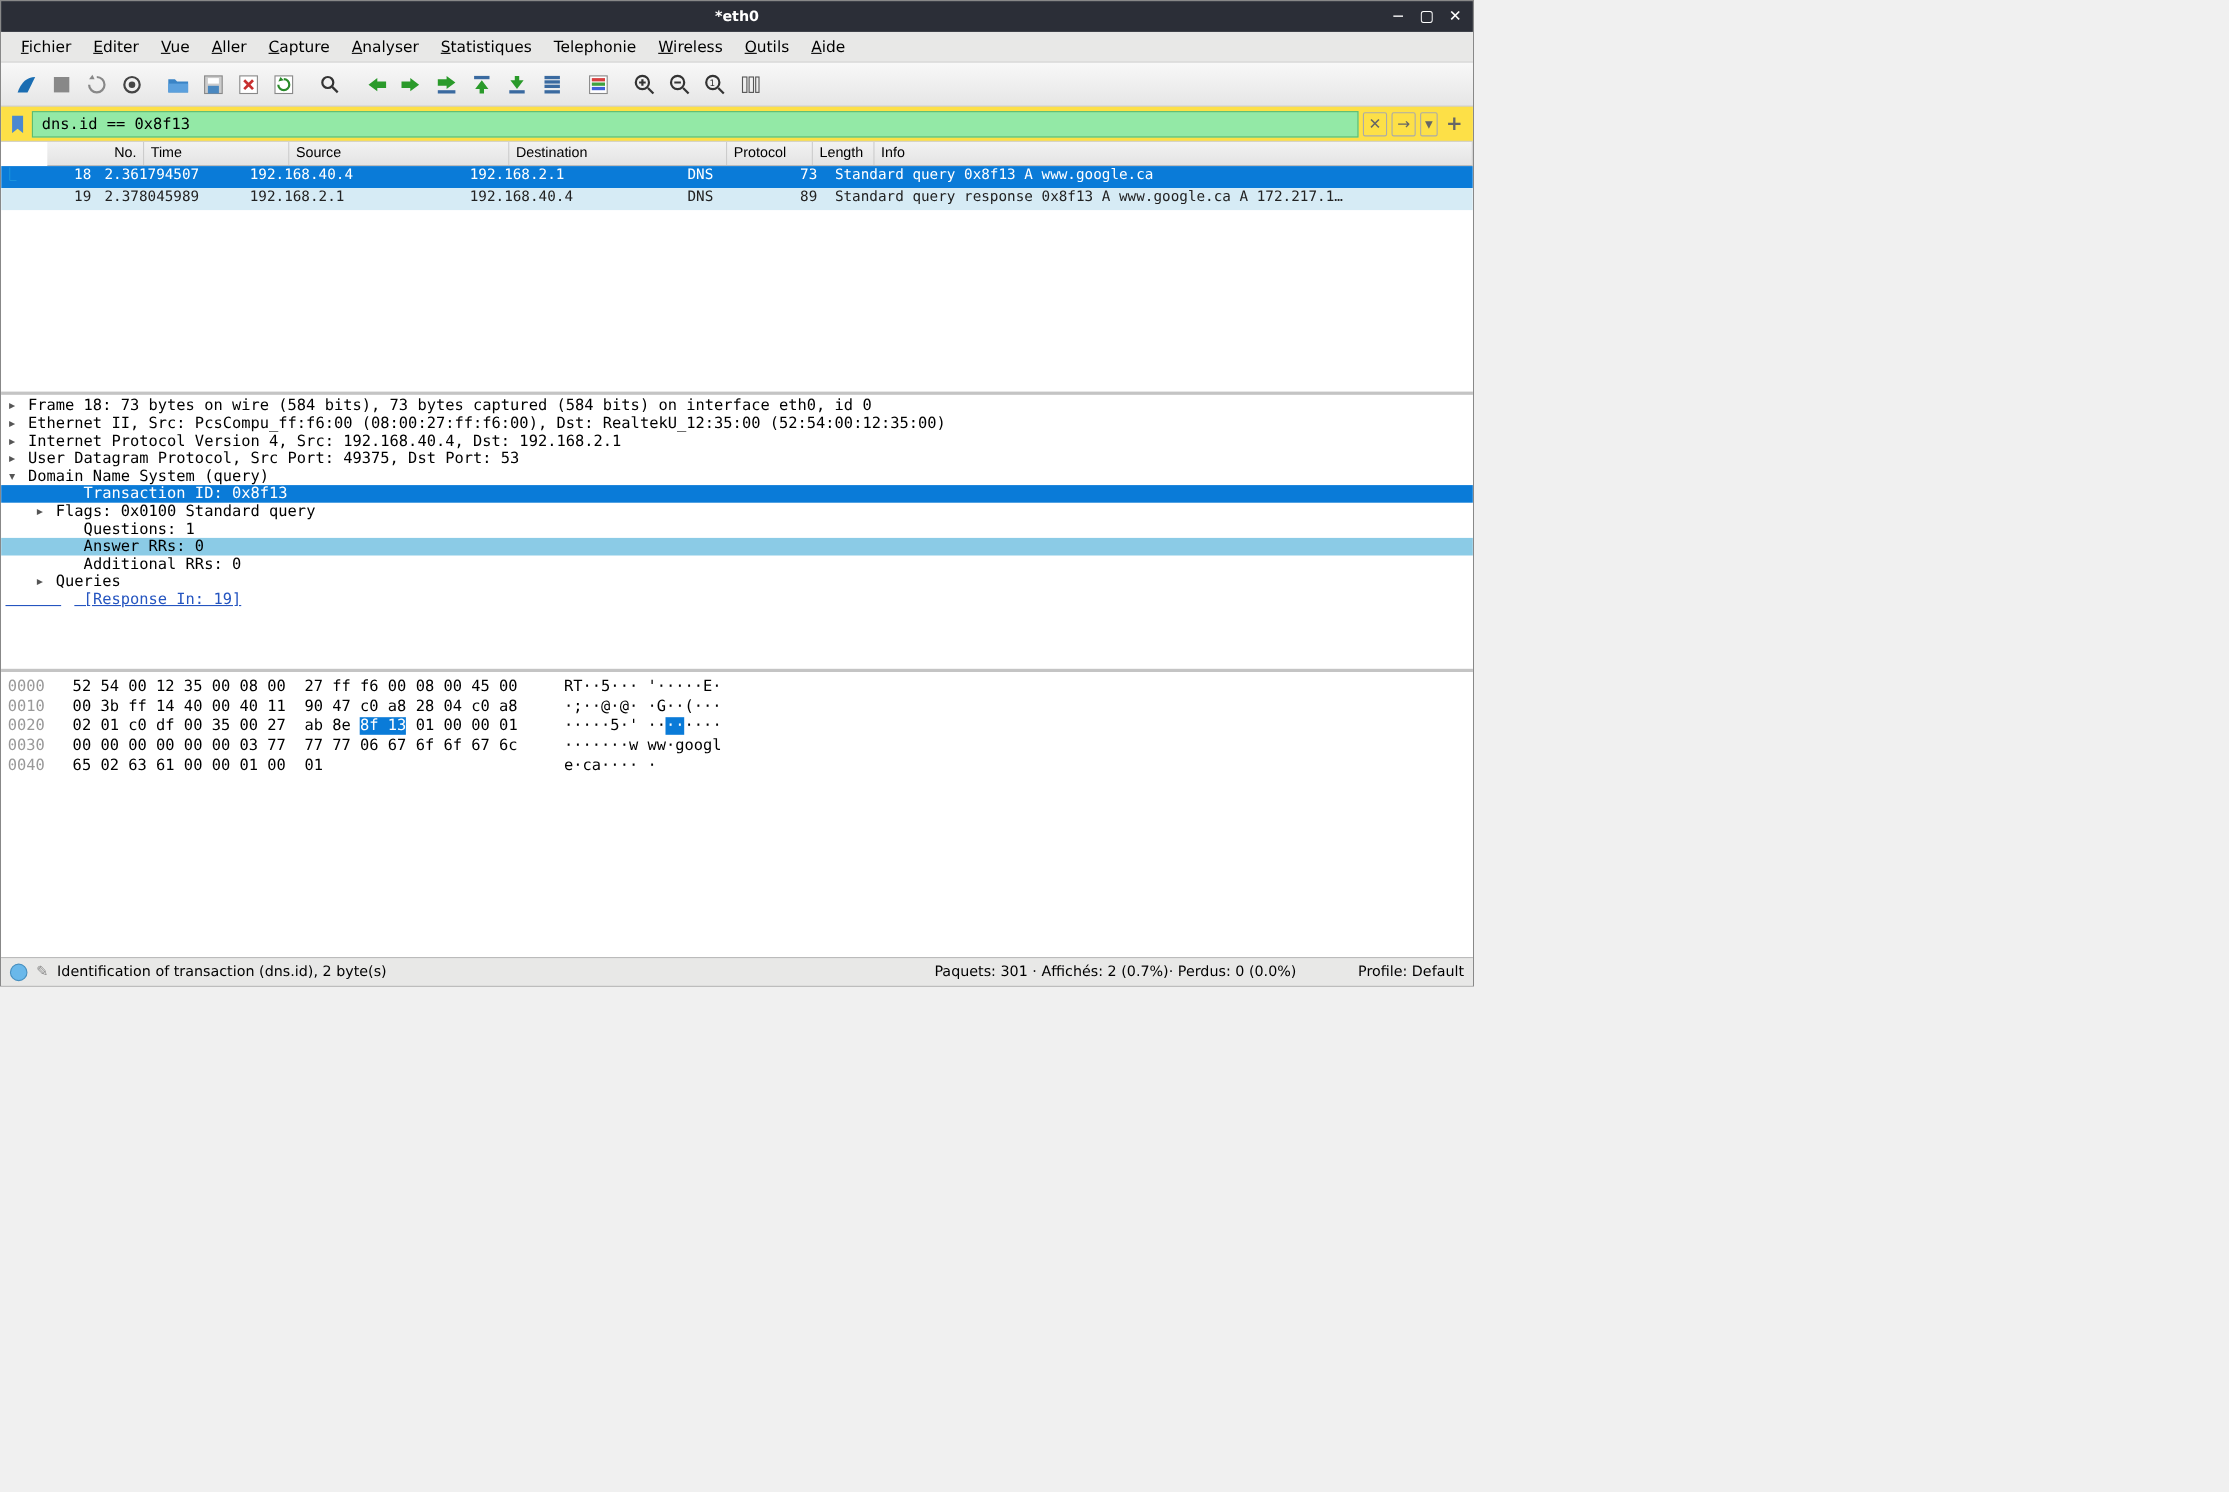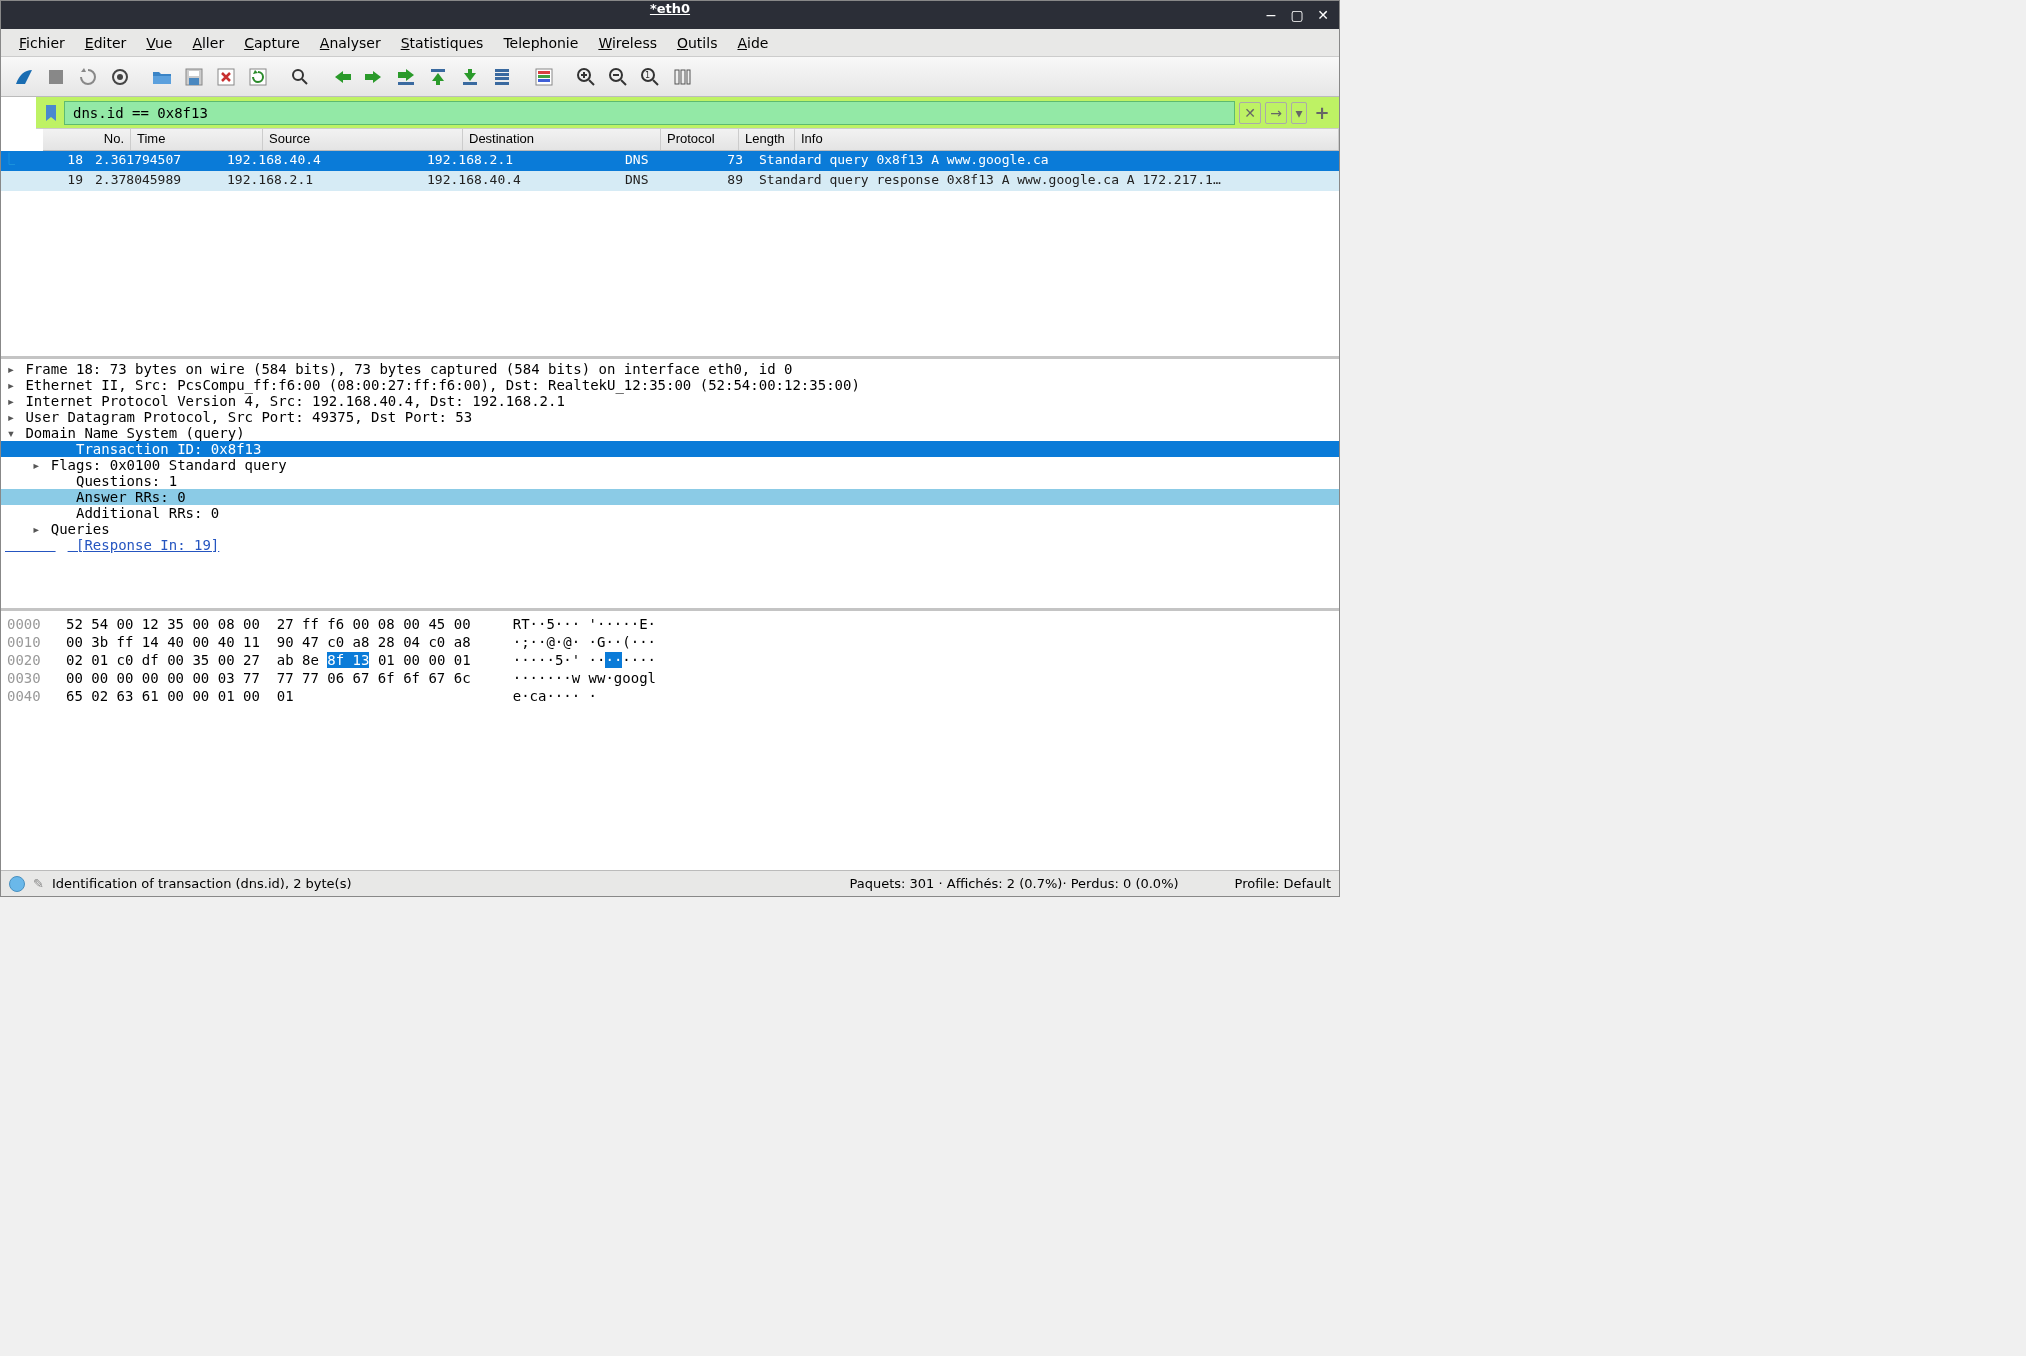--- a/index.html
+++ b/index.html
@@ -1,31 +1,31 @@
 <!DOCTYPE html>
 <html><head>
 <meta charset="utf-8">
 <style>
 * { box-sizing: border-box; margin: 0; padding: 0; }
 body { font-family: "DejaVu Sans", Arial, sans-serif; font-size: 13px; background: #f0f0f0; overflow: hidden; }
 .window { width: 1340px; height: 897px; display: flex; flex-direction: column; background: #fff; border: 1px solid #888; }
-.titlebar { height: 28px; background: #2b2e37; color: #fff; display: flex; align-items: flex-start; justify-content: center; position: relative; text-decoration: underline; }
+.titlebar { height: 28px; background: #2b2e37; color: #fff; display: flex; align-items: center; justify-content: center; position: relative; }
 .titlebar-title { font-size: 13px; font-weight: bold; }
 .win-controls { position: absolute; right: 6px; top: 4px; display: flex; gap: 6px; }
 .win-btn { width: 20px; height: 20px; color: #fff; display: flex; align-items: center; justify-content: center; font-size: 14px; cursor: pointer; }
 
 .menubar { height: 28px; background: #e8e8e7; border-bottom: 1px solid #ccc; display: flex; align-items: center; padding: 0 8px; gap: 0; font-size: 14px; }
 .menu-item { padding: 20px 10px; cursor: pointer; }
 .menu-item u { text-decoration: underline; }
 
 .toolbar { height: 40px; background: linear-gradient(#f8f8f8,#e6e6e6); border-bottom: 1px solid #bbb; display: flex; align-items: center; padding: 0 8px; gap: 2px; }
 .tb-btn { width: 30px; height: 30px; display: flex; align-items: center; justify-content: center; border-radius: 3px; cursor: pointer; }
 .tb-sep { width: 8px; }
 
-.filterbar { height: 32px; display: flex; align-items: center; padding: 3px 6px; gap: 4px; background: #bef264; border-bottom: 1px solid #ccc; margin-left: 35px; }
+.filterbar { height: 32px; display: flex; align-items: center; padding: 3px 6px; gap: 4px; background: #fde047; border-bottom: 1px solid #ccc; }
 .filter-bookmark { width: 18px; height: 22px; display: flex; align-items: center; justify-content: center; color: #2666b0; }
 .filter-input { flex: 1; height: 24px; background: #93e9a6; border: 1px solid #5dbb70; padding: 0 8px; font-family: monospace; font-size: 14px; outline: none; }
 .filter-clear, .filter-arrow, .filter-dd, .filter-plus { width: 22px; height: 22px; display: flex; align-items: center; justify-content: center; font-size: 14px; color: #666; cursor: pointer; border: 1px solid transparent; }
 .filter-clear { border:1px solid #aaa; border-radius:2px; }
 .filter-arrow { border:1px solid #aaa; border-radius:2px; }
 .filter-dd { border:1px solid #aaa; border-radius:2px; width:16px; }
 .filter-plus { font-weight: bold; font-size: 18px; }
 
 .packet-list { flex: 0 0 230px; background: #fff; border-bottom: 3px solid #c4c4c4; overflow: hidden; font-family: monospace; font-size: 13px; }
 .pl-header { display: flex; background: linear-gradient(#f2f2f2,#e4e4e4); border-bottom: 1px solid #bbb; height: 22px; font-family: sans-serif; margin-left: 42px; }

